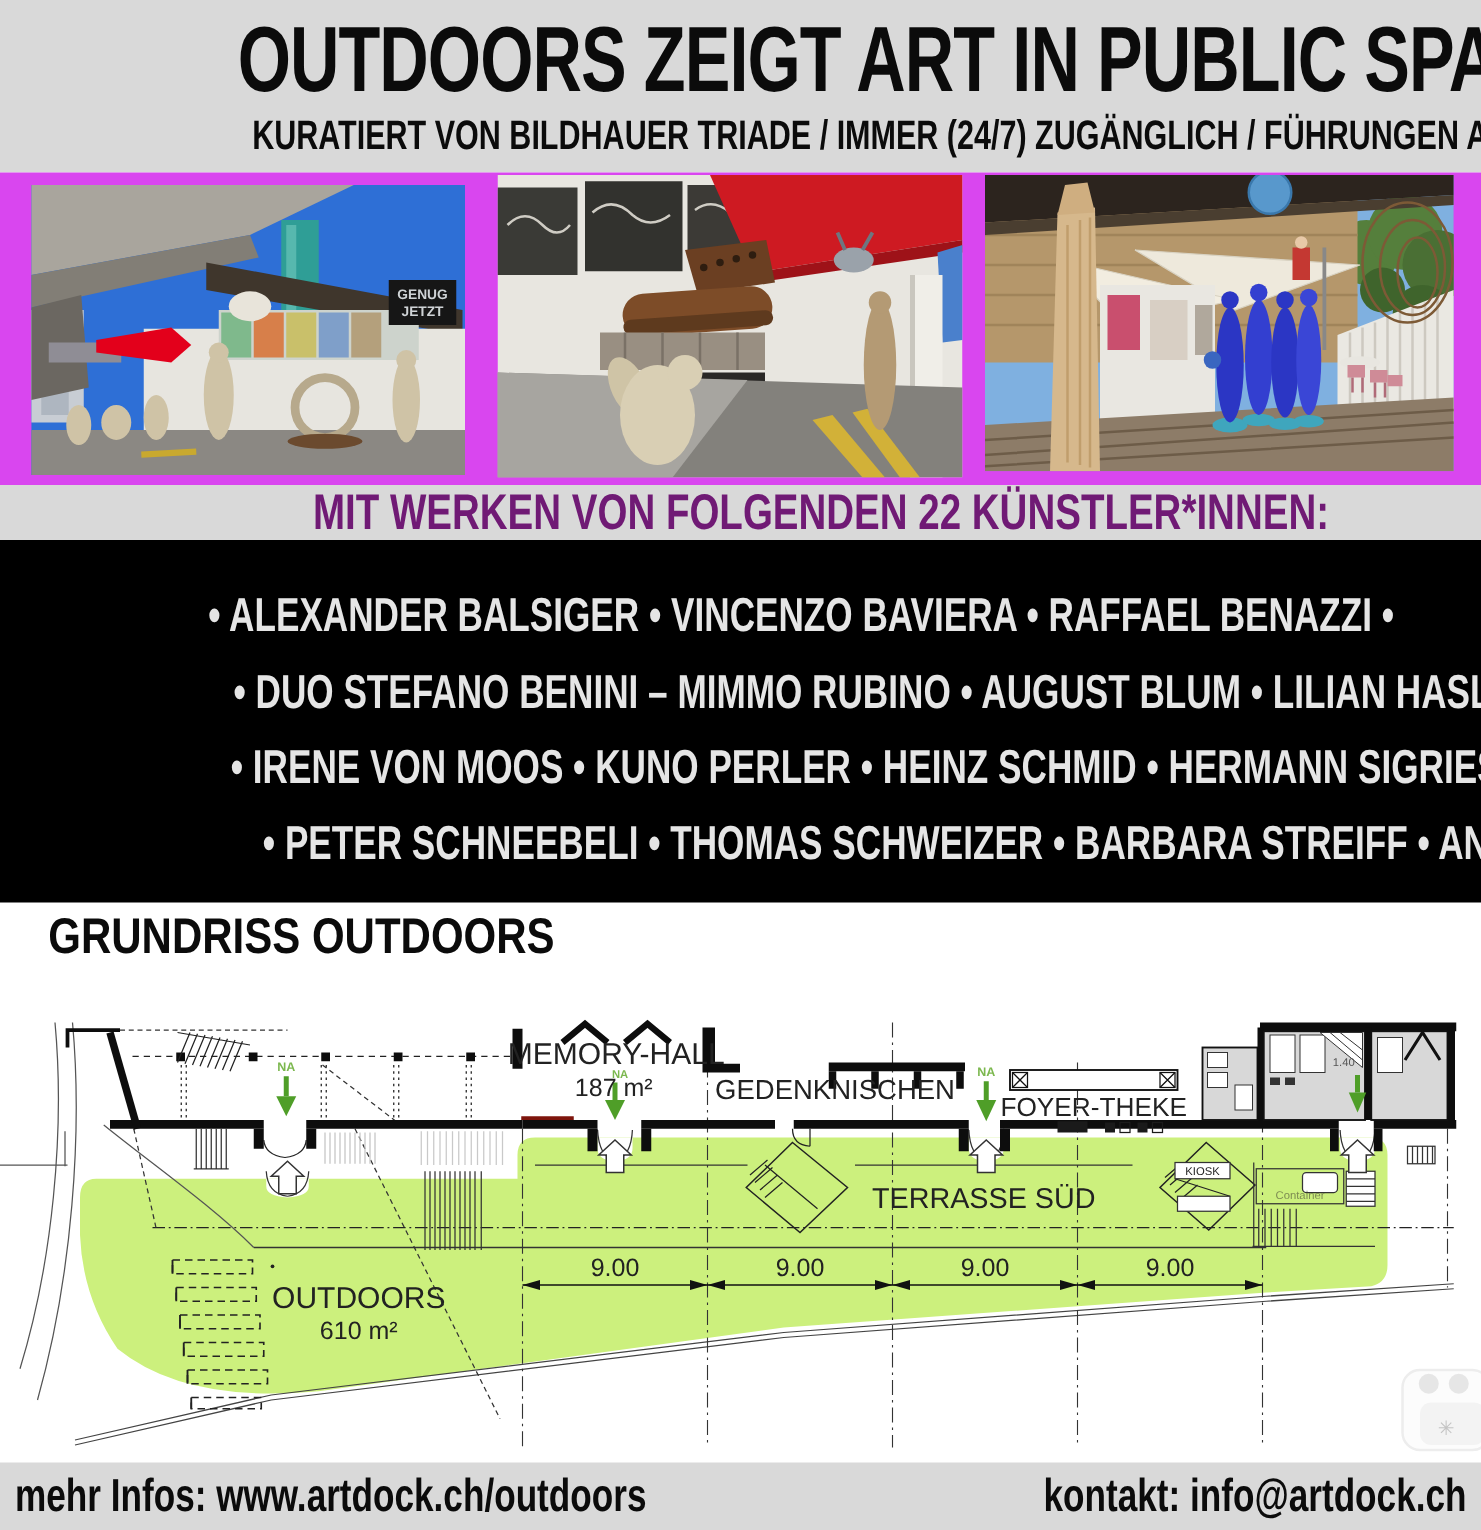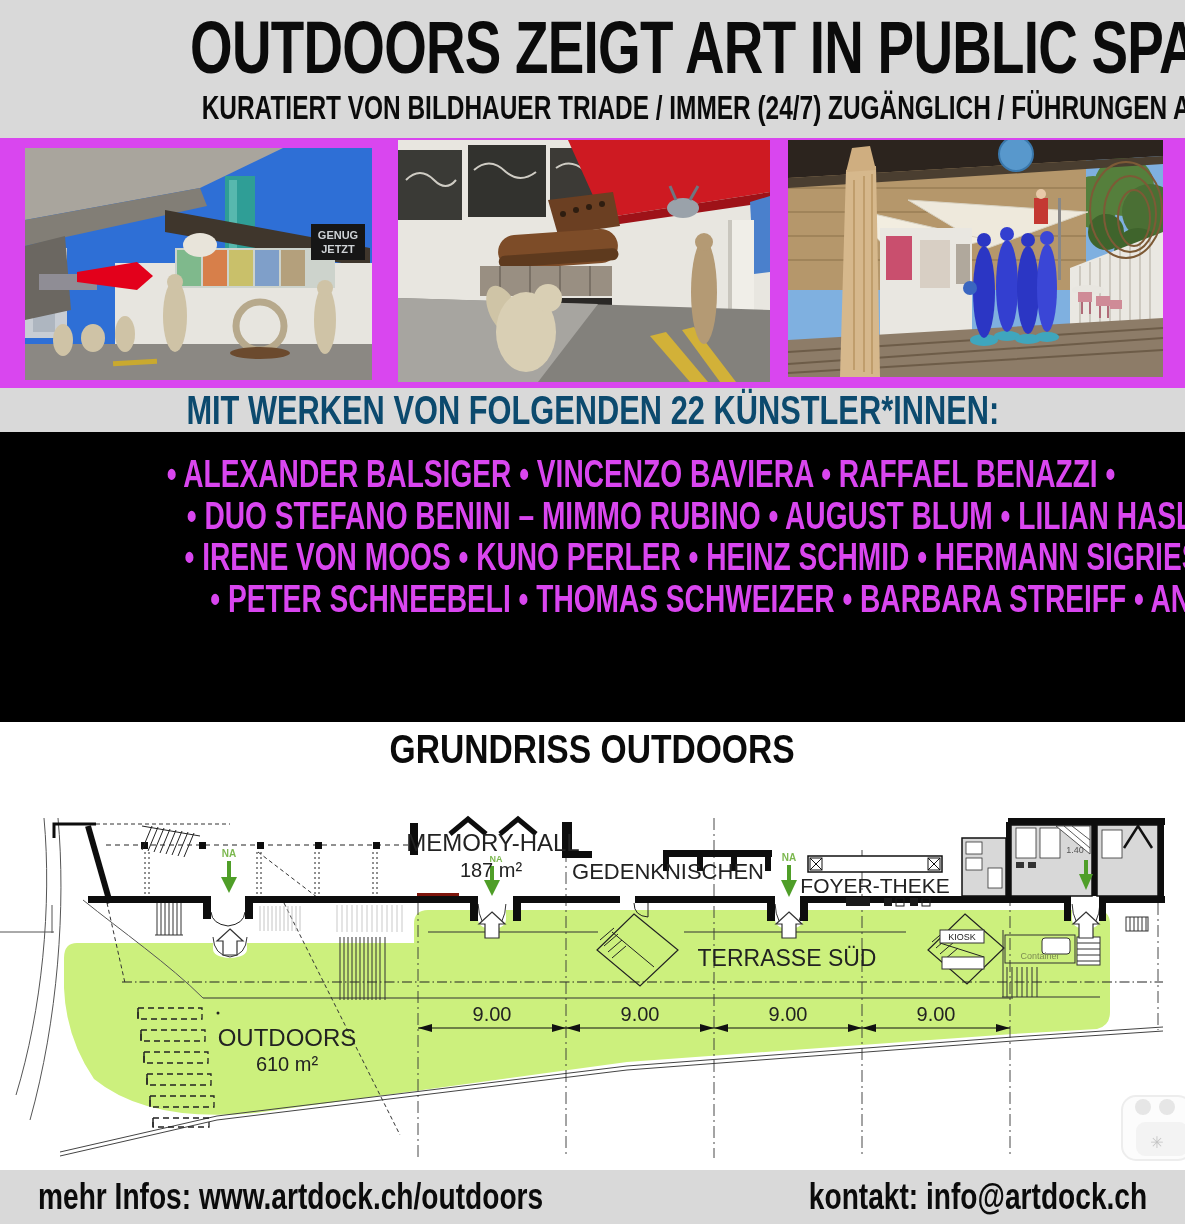--- a/index.html
+++ b/index.html
@@ -8,32 +8,32 @@
   .band{position:absolute;left:0;width:1185px;background:#d9d9d9;}
   .cond{display:inline-block;white-space:nowrap;transform-origin:50% 50%;}
   .title-row{position:absolute;top:10px;left:0;right:0;text-align:center;
              font-size:74px;line-height:76px;font-weight:700;color:#0b0b0b;letter-spacing:-1px;}
   .title-row .cond{transform:scaleX(0.74);}
   .subtitle-row{position:absolute;top:90px;left:0;right:0;text-align:center;
                 font-size:33px;line-height:36px;font-weight:700;color:#0b0b0b;}
   .subtitle-row .cond{transform:scaleX(0.74);}
   #photo-strip{position:absolute;top:138px;left:0;width:1185px;height:250px;background:#d946ef;}
   .photo{position:absolute;display:block;}
-  #banner{top:388px;height:44px;text-align:center;font-size:40px;line-height:45px;
-          font-weight:700;color:#0c4a6e;}
+  #banner{top:388px;height:44px;text-align:right;font-size:40px;line-height:45px;
+          font-weight:700;color:#701a75;}
   #banner .cond{transform:scaleX(0.77);}
   #artist-block{position:absolute;top:432px;left:0;width:1185px;height:290px;background:#000000;
                 text-align:center;padding-top:22px;box-sizing:border-box;}
-  .artist-line{font-size:38px;line-height:41.6px;font-weight:700;color:#d946ef;}
+  .artist-line{font-size:38px;line-height:41.6px;font-weight:700;color:#e5e5e5;margin-top:19px;}
   .artist-line .cond{transform:scaleX(0.74);}
-  #plan-heading{position:absolute;top:728px;left:0;right:0;text-align:center;
+  #plan-heading{position:absolute;top:728px;left:0;right:0;
                 font-size:40px;line-height:42px;font-weight:700;color:#0b0b0b;}
   #plan-heading .cond{transform:scaleX(0.84);}
   #plan-svg{position:absolute;top:775px;left:0;}
-  #footer{top:1170px;height:54px;display:flex;justify-content:center;align-items:center;
+  #footer{top:1170px;height:54px;display:flex;justify-content:space-between;align-items:center;
           padding:0 12px;box-sizing:border-box;font-size:37px;font-weight:700;color:#0b0b0b;}
   #footer .cond-l{display:inline-block;white-space:nowrap;transform:scaleX(0.76);transform-origin:left center;}
   #footer .cond-r{display:inline-block;white-space:nowrap;transform:scaleX(0.76);transform-origin:right center;}
   svg text{font-family:"Liberation Sans",sans-serif;}
 </style>
 </head>
 <body>
 
 <div id="poster">
 

